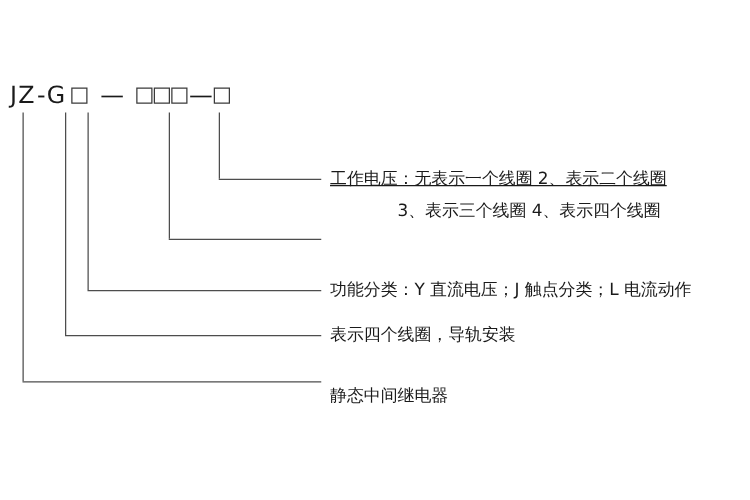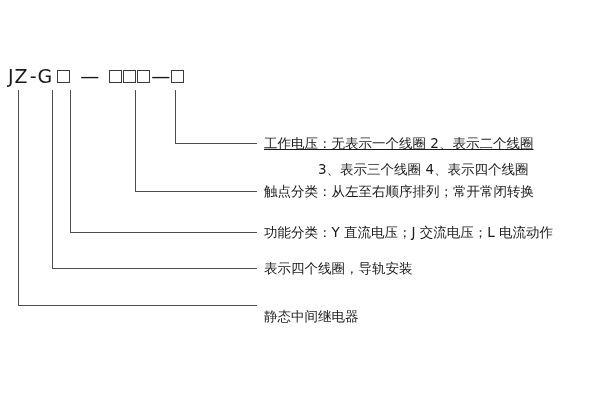--- a/index.html
+++ b/index.html
@@ -118,21 +118,20 @@
 
   <div class="vline" style="left:52px; top:90px; height:178px;"></div>
   <div class="hline" style="left:52px; top:268px; width:205px;"></div>
 
   <div class="vline" style="left:18px; top:90px; height:215px;"></div>
   <div class="hline" style="left:18px; top:305px; width:239px;"></div>
 
   <div class="label" style="left:264px; top:134px;text-decoration:underline;">工作电压：无表示一个线圈   2、表示二个线圈</div>
   <div class="label sub" style="left:318px; top:160px;">3、表示三个线圈   4、表示四个线圈</div>
 
-  <div class="label" style="left:264px; top:182px;">触点分类：从左至右顺序排列；常开常闭转换</div>
 
-  <div class="label" style="left:264px; top:223px;">功能分类：Y 直流电压；J 交流电压；L 电流动作</div>
+  <div class="label" style="left:264px; top:223px;">功能分类：Y 直流电压；J 触点分类；L 电流动作</div>
 
   <div class="label" style="left:264px; top:259px;">表示四个线圈，导轨安装</div>
 
   <div class="label" style="left:264px; top:308px;font-family:Liberation Serif, serif;">静态中间继电器</div>
 
 </div>
 
 </body></html>

